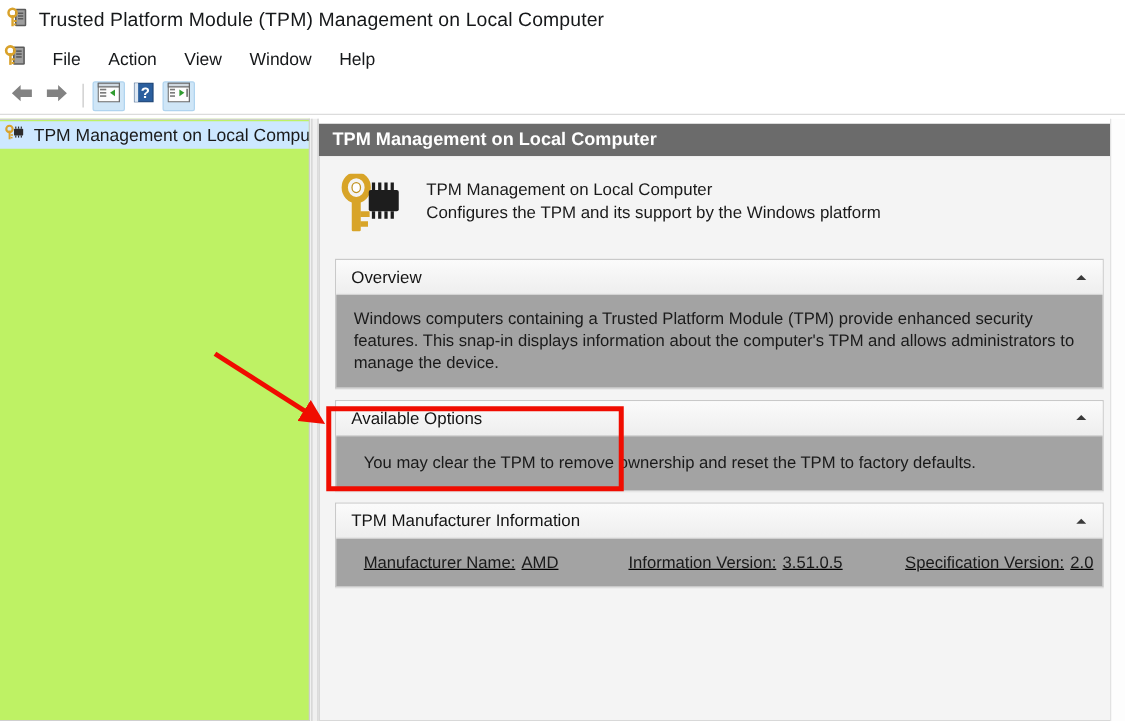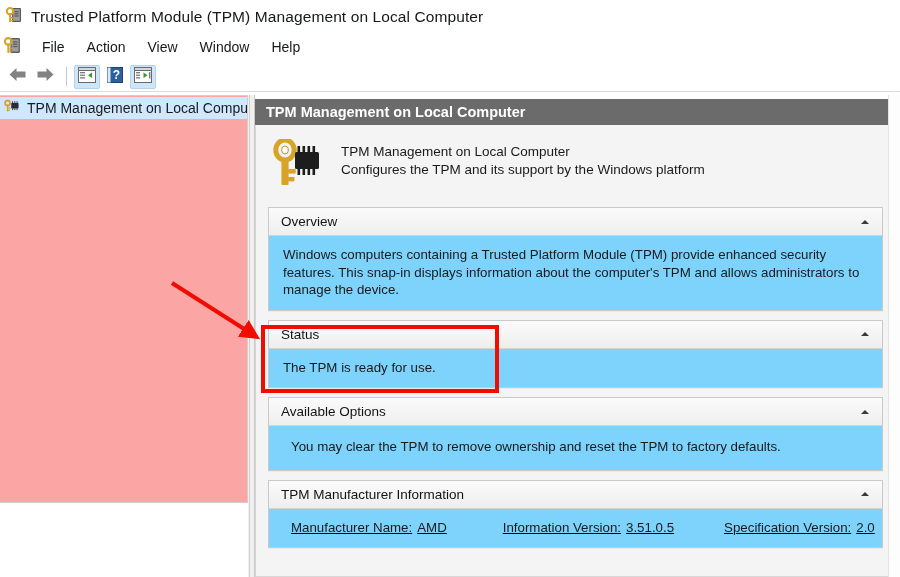--- a/index.html
+++ b/index.html
@@ -42,22 +42,22 @@
   }
   .tb-btn.first{margin-left:4px;}
   .tb-btn.hl{background:#cfe6f7;border:1px solid #b0d4ef;box-sizing:border-box;}
   .tb-sep{width:1px;height:19px;background:#c8c8c8;margin:0 7px 0 6px;}
   .toolbar-underline{
     position:absolute;left:0;top:91px;width:900px;height:1px;background:#dcdcdc;
   }
 
   
   .treepane{
-    position:absolute;left:0;top:95px;width:248px;height:408px;
-    background:#fca5a5;border:1px solid #cfcfcf;border-left:none;box-sizing:border-box;
+    position:absolute;left:0;top:95px;width:248px;height:482px;
+    background:#bef264;border:1px solid #cfcfcf;border-left:none;box-sizing:border-box;
   }
   .tree-row{
     display:flex;align-items:center;height:22px;margin-top:1px;
     background:#cde8ff;cursor:default;padding-left:4px;
   }
   .tree-row .tr-icon{margin-right:6px;}
   .tree-label{font-size:14px;color:#1a1a1a;white-space:nowrap;overflow:hidden;}
 
   
   .splitter{
@@ -106,21 +106,21 @@
   }
   .chevron{
     width:22px;height:22px;margin-right:6px;display:flex;align-items:center;justify-content:center;
     cursor:default;
   }
   .chevron i{
     display:block;width:0;height:0;
     border-left:4px solid transparent;border-right:4px solid transparent;
     border-bottom:4px solid #3a3a3a;
   }
-  .sec-body{padding:10px 14px 11px 14px;background:#7dd3fc;}
+  .sec-body{padding:10px 14px 11px 14px;background:#a3a3a3;}
   .sec-body p{margin:0;font-size:13.3px;color:#1a1a1a;line-height:17.5px;}
 
   .mfr-row{display:flex;align-items:flex-end;padding:11px 0 12px 0;text-decoration:underline;}
   .mfr-cell{font-size:13.3px;color:#1a1a1a;white-space:nowrap;}
   .mfr-cell .v{margin-left:5px;}
 
   
   .scroll-gutter{
     position:absolute;left:888px;top:95px;width:12px;height:482px;background:#fdfdfd;
     border-left:1px solid #e2e2e2;
@@ -295,31 +295,20 @@
           <span class="sec-title">Overview</span>
           <span class="chevron">
               <i></i>
             </span>
         </div>
         <div class="sec-body">
           <p>Windows computers containing a Trusted Platform Module (TPM) provide enhanced security features. This snap-in displays information about the computer's TPM and allows administrators to manage the device.</p>
         </div>
       </div>
 
-      <div class="section">
-        <div class="sec-head">
-          <span class="sec-title">Status</span>
-          <span class="chevron">
-              <i></i>
-            </span>
-        </div>
-        <div class="sec-body">
-          <p>The TPM is ready for use.</p>
-        </div>
-      </div>
 
       <div class="section">
         <div class="sec-head">
           <span class="sec-title">Available Options</span>
           <span class="chevron">
               <i></i>
             </span>
         </div>
         <div class="sec-body" style="padding:12px 14px 14px 22px;">
           <p>You may clear the TPM to remove ownership and reset the TPM to factory defaults.</p>

